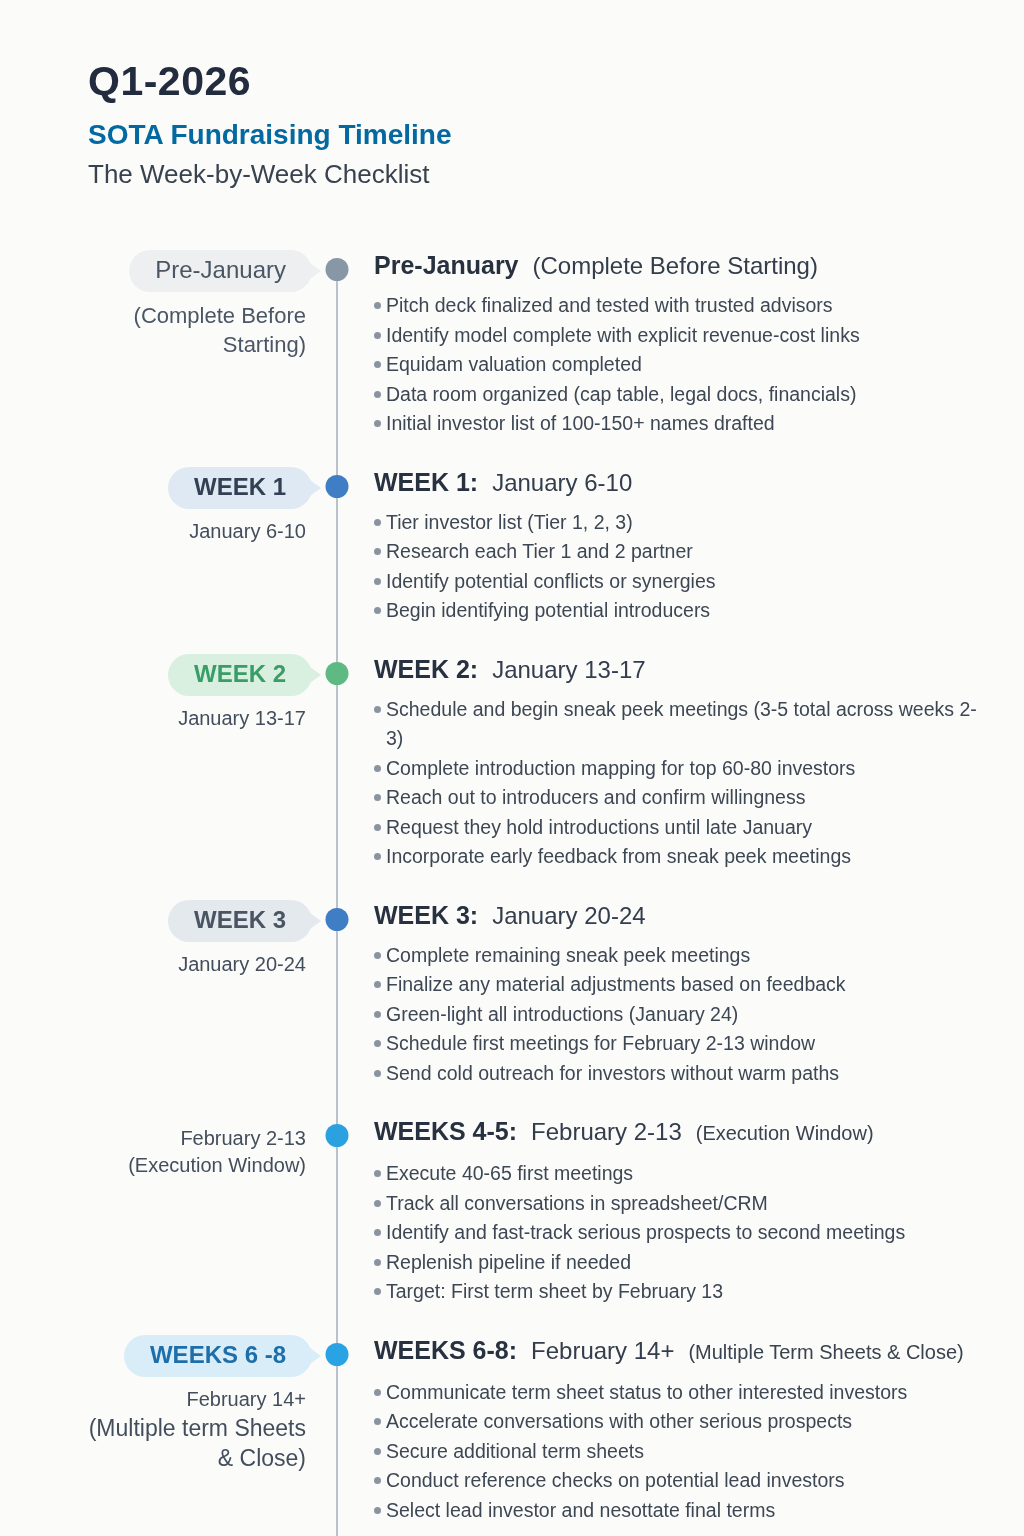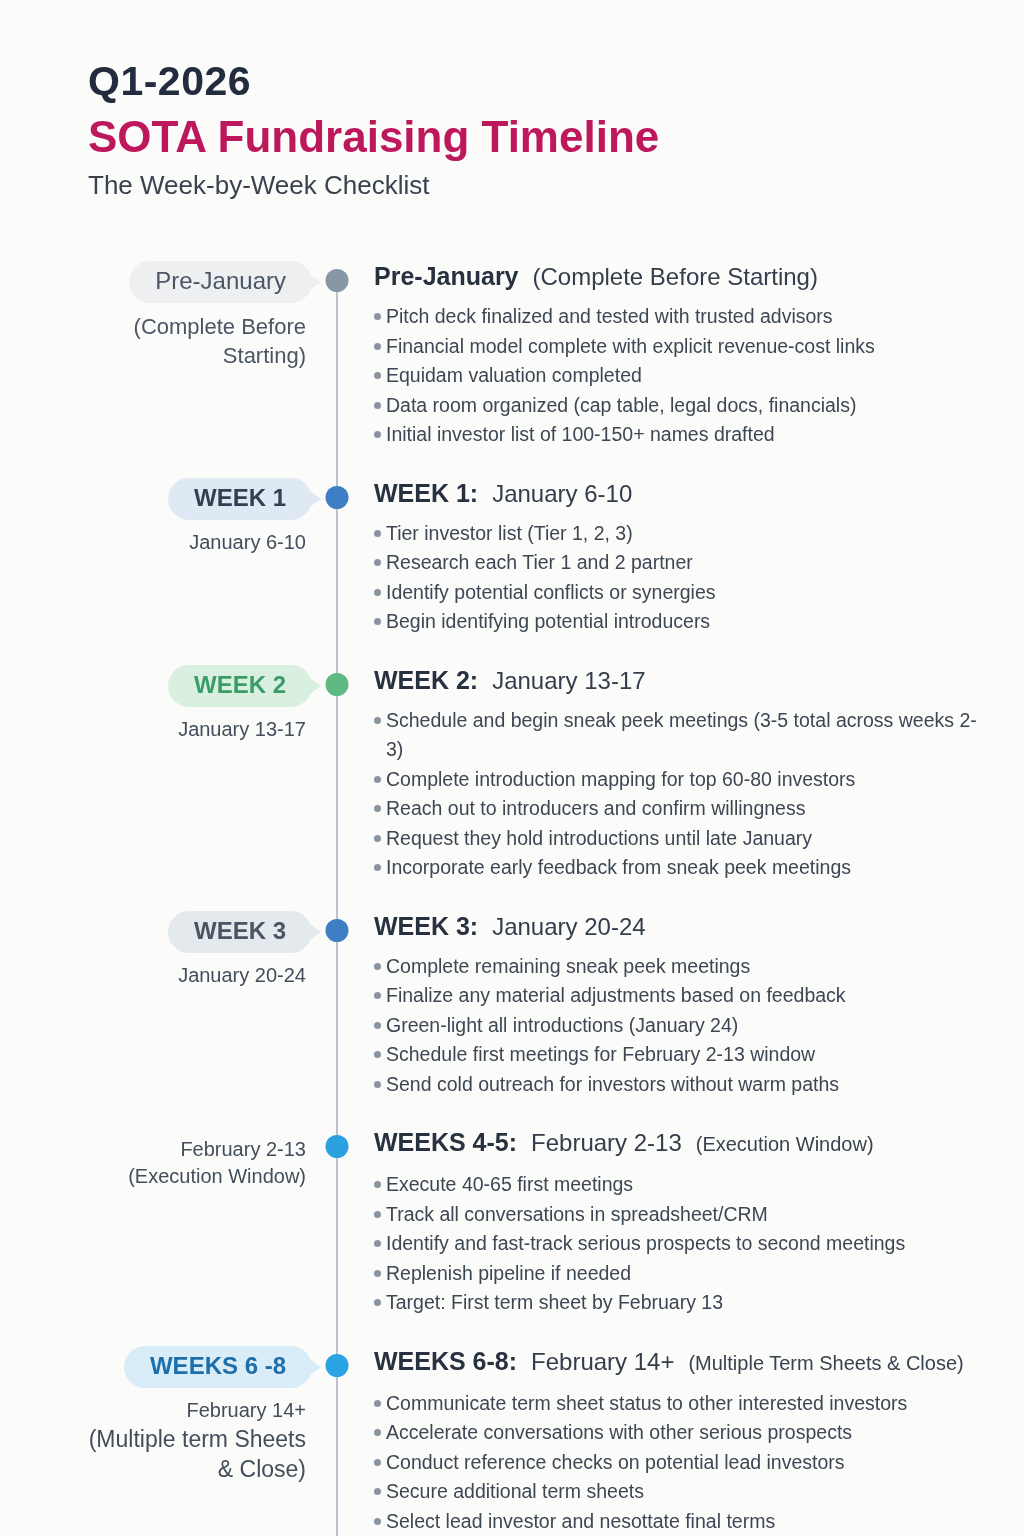--- a/index.html
+++ b/index.html
@@ -9,21 +9,21 @@
     overflow:hidden;
     background:#fbfbf9;
     font-family:"Liberation Sans", sans-serif;
     color:#3d4754;
   }
   .page { position:absolute; inset:0; }
 
   
   .header { padding:58px 0 0 88px; }
   .eyebrow { font-size:41px; font-weight:700; color:#222c3e; letter-spacing:.5px; }
-  .title   { font-size:44px; font-weight:700; color:#be185d; margin-top:7px; }
+  .title   { font-size:28px; font-weight:700; color:#0369a1; margin-top:14px; }
   .subtitle{ font-size:26px; font-weight:400; color:#39434f; margin-top:8px; }
 
   
   .timeline { position:relative; margin-top:60px; }
   .tl-line {
     position:absolute; left:336px; top:24px; width:2px; height:1400px;
     background:#b9c1cb;
   }
   .section {
     position:relative;
@@ -105,21 +105,21 @@
         <span class="h-date">(Complete Before Starting)</span>
         
       </h2>
       <ul class="bullets">
               <li>
                 <span class="b-dot"></span>
                 <span class="b-text">Pitch deck finalized and tested with trusted advisors</span>
               </li>
               <li>
                 <span class="b-dot"></span>
-                <span class="b-text">Financial model complete with explicit revenue-cost links</span>
+                <span class="b-text">Identify model complete with explicit revenue-cost links</span>
               </li>
               <li>
                 <span class="b-dot"></span>
                 <span class="b-text">Equidam valuation completed</span>
               </li>
               <li>
                 <span class="b-dot"></span>
                 <span class="b-text">Data room organized (cap table, legal docs, financials)</span>
               </li>
               <li>
@@ -323,28 +323,28 @@
               <li>
                 <span class="b-dot"></span>
                 <span class="b-text">Communicate term sheet status to other interested investors</span>
               </li>
               <li>
                 <span class="b-dot"></span>
                 <span class="b-text">Accelerate conversations with other serious prospects</span>
               </li>
               <li>
                 <span class="b-dot"></span>
+                <span class="b-text">Secure additional term sheets</span>
+              </li>
+              <li>
+                <span class="b-dot"></span>
                 <span class="b-text">Conduct reference checks on potential lead investors</span>
               </li>
               <li>
                 <span class="b-dot"></span>
-                <span class="b-text">Secure additional term sheets</span>
-              </li>
-              <li>
-                <span class="b-dot"></span>
                 <span class="b-text">Select lead investor and nesottate final terms</span>
               </li>
             </ul>
     </div>
   </div>
 </div>
   </div>
 </div>
 
 </body></html>

